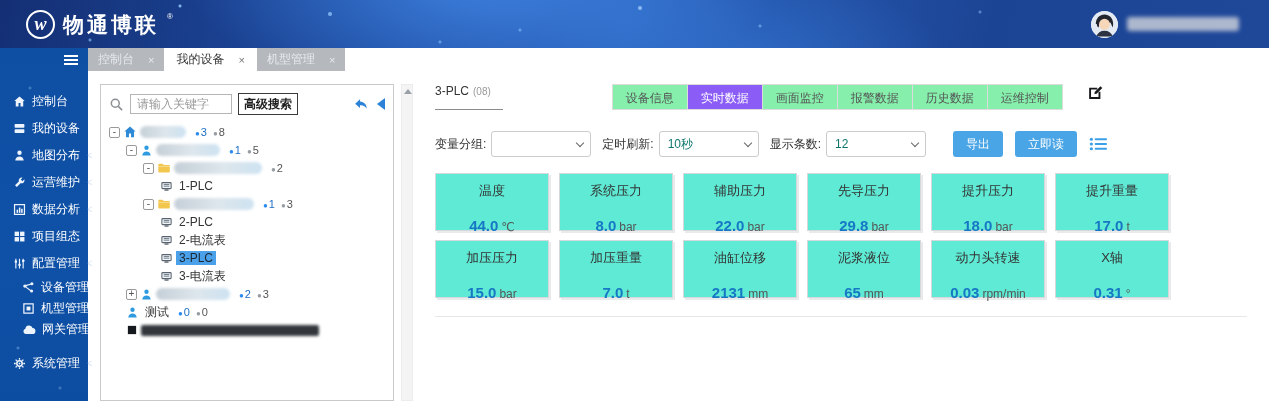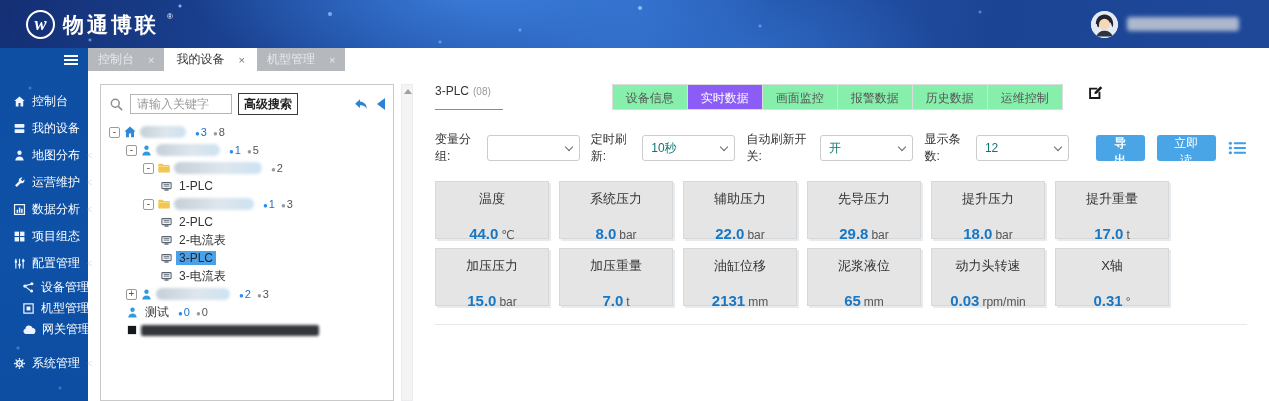--- a/index.html
+++ b/index.html
@@ -107,25 +107,25 @@
 
   .filters{ display:flex; align-items:center; margin-top:21px; color:#333; }
   .fgroup{ display:flex; align-items:center; margin-right:11px; }
   .fgroup .flabel{ margin-right:5px; }
   .fselect{ position:relative; width:100px; height:26px; border:1px solid #ccc; border-radius:3px; background:#fff;
     display:flex; align-items:center; padding:0 18px 0 8px; cursor:pointer; color:#0f766e; }
   .fselect .arrow{ position:absolute; right:7px; top:8px; width:6px; height:6px;
     border-right:1.6px solid #666; border-bottom:1.6px solid #666; transform:rotate(45deg); }
   .btn{ height:26px; padding:0 13px; border:none; border-radius:3px; background:#4aa5e6; color:#fff;
     font-size:12px; font-family:inherit; cursor:pointer; margin-left:12px; }
-  .btn.first{ margin-left:16px;font-weight:bold; }
+  .btn.first{ margin-left:16px; }
   .list-icon{ display:flex; margin-left:12px; cursor:pointer; }
 
   .cards{ display:grid; grid-template-columns:repeat(6,114px); gap:9px 10px; margin-top:16px; }
-  .card{ height:58px; background:#e5e5e5; border:1px solid #d6d9db; box-shadow:2px 2px 0 rgba(175,180,186,.28);
+  .card{ height:58px; background:#5eead4; border:1px solid #d6d9db; box-shadow:2px 2px 0 rgba(175,180,186,.28);
     text-align:center; padding-top:8px; }
   .card-name{ font-size:13px; color:#333; }
   .card-val{ margin-top:17px; }
   .card-val .num{ font-size:15px; font-weight:bold; color:#1777c5; }
   .card-val .unit{ font-size:12px; color:#555; margin-left:3px; }
 
   .divider{ margin-top:18px; border-top:1px solid #e8e8e8; }
 </style>
 </head>
 <body>
@@ -475,27 +475,20 @@
                 </span>
               </span>
               <span class="fgroup">
                 <span class="flabel">定时刷新:</span>
                 <span class="fselect">
                   <span>10秒</span>
                   <span class="arrow"></span>
                 </span>
               </span>
               <span class="fgroup">
-                <span class="flabel">自动刷新开关:</span>
-                <span class="fselect">
-                  <span>开</span>
-                  <span class="arrow"></span>
-                </span>
-              </span>
-              <span class="fgroup">
                 <span class="flabel">显示条数:</span>
                 <span class="fselect">
                   <span>12</span>
                   <span class="arrow"></span>
                 </span>
               </span>
             </span>
           <button class="btn first">导出</button>
           <button class="btn">立即读</button>
           <span class="list-icon">

